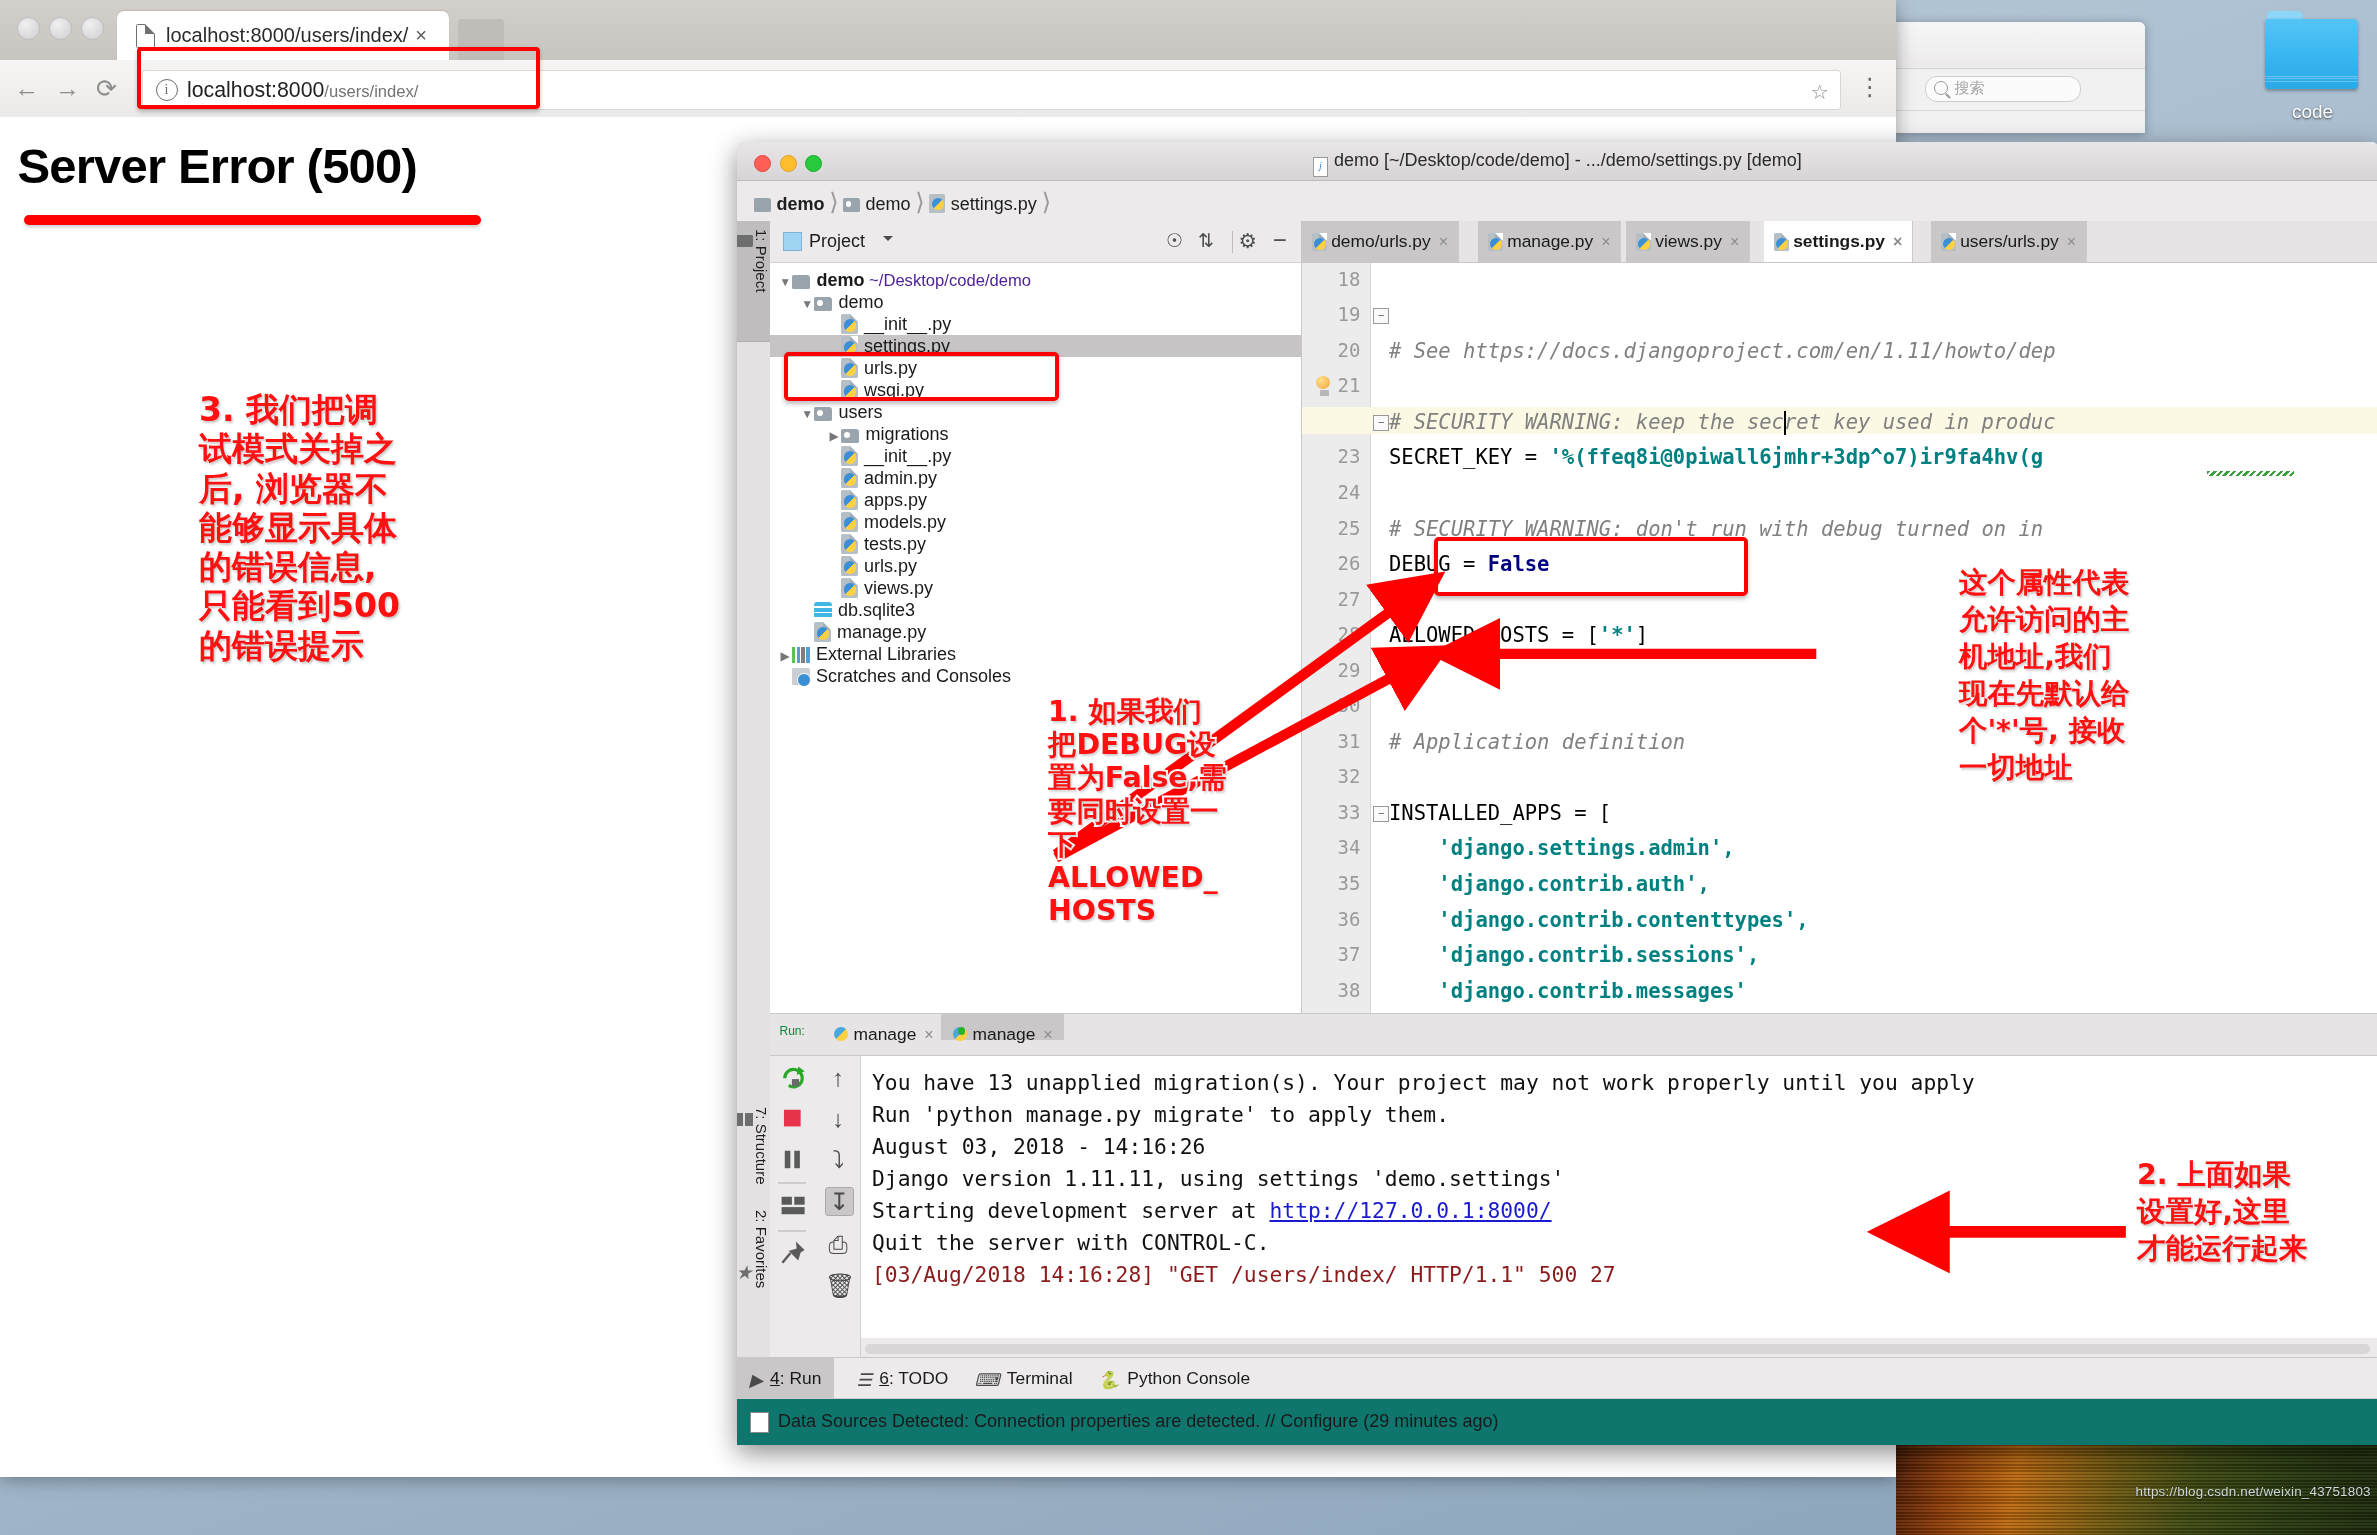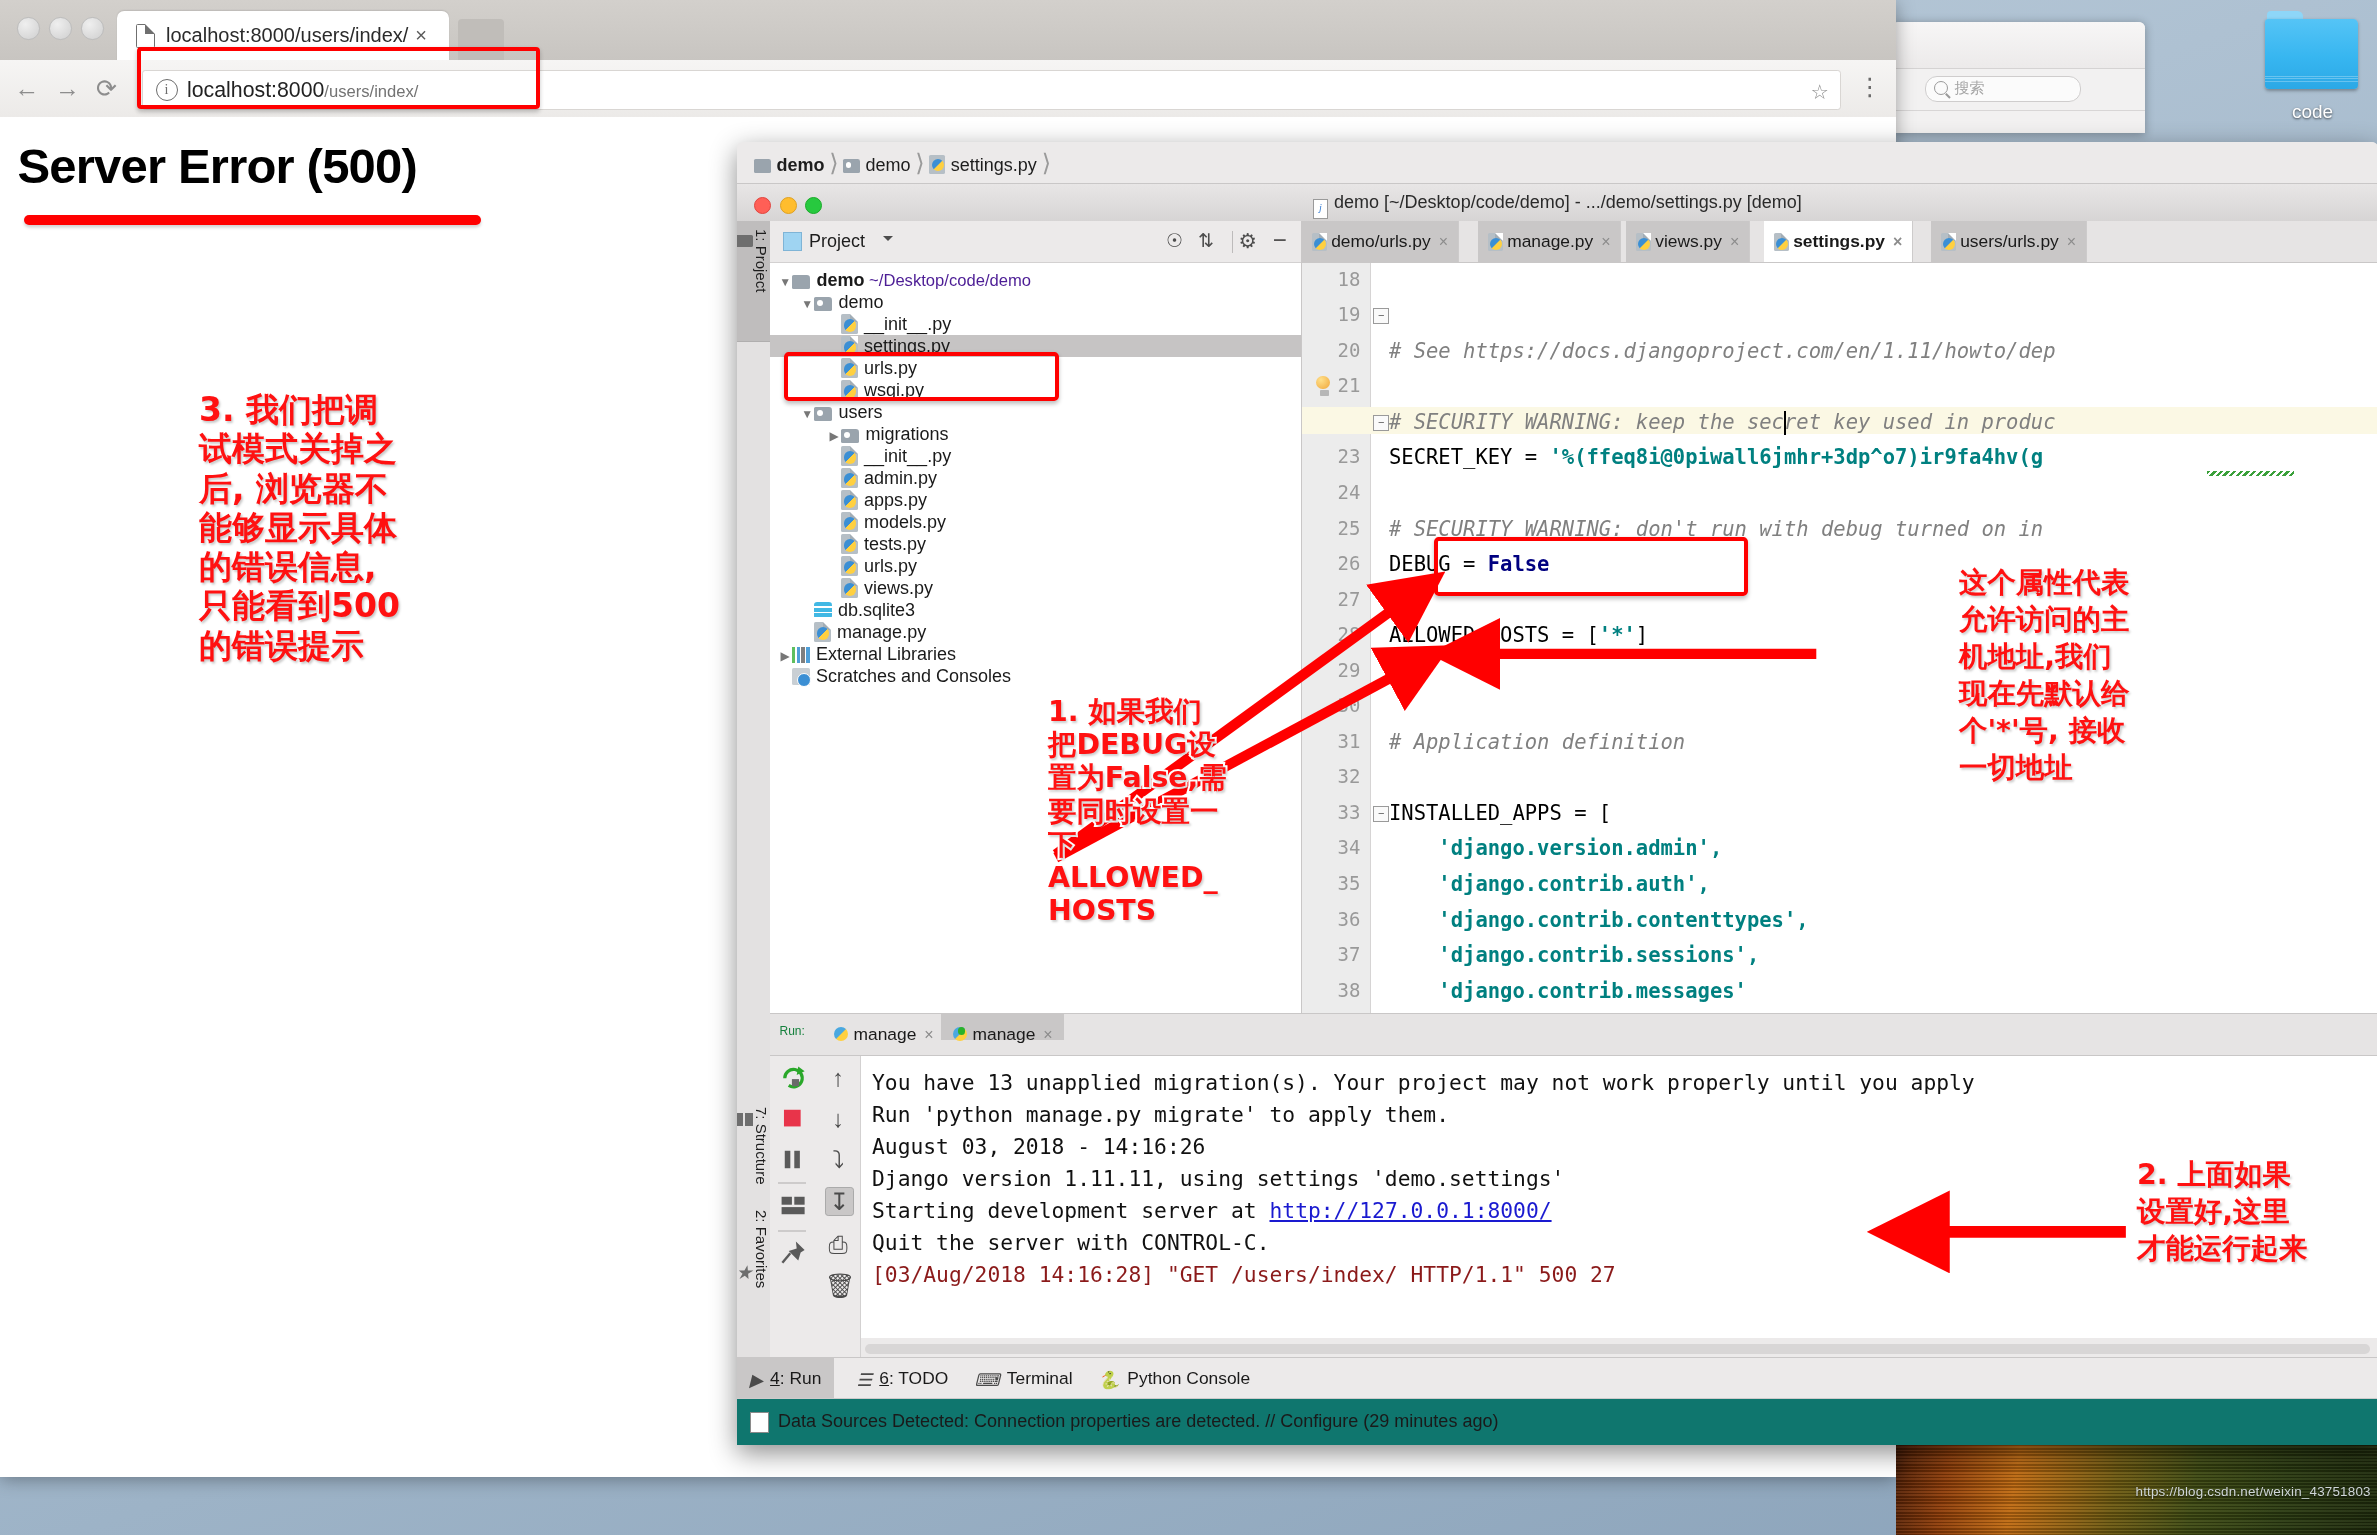--- a/index.html
+++ b/index.html
@@ -283,28 +283,28 @@
         <span>后, 浏览器不</span>
         <span>能够显示具体</span>
         <span>的错误信息,</span>
         <span>只能看到500</span>
         <span>的错误提示</span>
       </div>
   </div>
 </div>
 
 <div id="pycharm">
-  <div id="pc-breadcrumb">
-    <span class="crumb root bold"><i class="fi"></i><span>demo</span></span><span class="sep">⟩</span><span class="crumb"><i class="fi mod"></i><span>demo</span></span><span class="sep">⟩</span><span class="crumb"><i class="pyi"></i><span>settings.py</span></span><span class="sep">⟩</span>
-  </div>
   <div id="pc-titlebar">
     <span class="mac-dot" id="m-red"></span>
     <span class="mac-dot" id="m-yel"></span>
     <span class="mac-dot" id="m-grn"></span>
     <div id="pc-title"><span class="ticon">j</span><span>demo [~/Desktop/code/demo] - .../demo/settings.py [demo]</span></div>
+  </div>
+  <div id="pc-breadcrumb">
+    <span class="crumb root bold"><i class="fi"></i><span>demo</span></span><span class="sep">⟩</span><span class="crumb"><i class="fi mod"></i><span>demo</span></span><span class="sep">⟩</span><span class="crumb"><i class="pyi"></i><span>settings.py</span></span><span class="sep">⟩</span>
   </div>
 
   <div id="pc-body">
 
     <div id="lstrip">
       <div class="vtab" id="vt-project"><span>1: Project</span><i class="vico"></i></div>
       <div class="vtab" id="vt-structure"><span>7: Structure</span><i class="vico"></i></div>
       <div class="vtab" id="vt-fav"><span>2: Favorites</span><i class="vico">★</i></div>
     </div>
 
@@ -388,21 +388,21 @@
             <div class="cline" style="top: 218px;"><span class="pl"></span></div>
             <div class="cline" style="top: 254px;"><span class="cm"># SECURITY WARNING: don't run with debug turned on in</span></div>
             <div class="cline" style="top: 289px;"><span class="pl">DEBUG = </span><span class="kw">False</span></div>
             <div class="cline" style="top: 325px;"><span class="pl"></span></div>
             <div class="cline" style="top: 360px;"><span class="pl">ALLOWED_HOSTS = [</span><span class="str">'*'</span><span class="pl">]</span></div>
             <div class="cline" style="top: 396px;"><span class="pl"></span></div>
             <div class="cline" style="top: 431px;"><span class="pl"></span></div>
             <div class="cline" style="top: 467px;"><span class="cm"># Application definition</span></div>
             <div class="cline" style="top: 502px;"><span class="pl"></span></div>
             <div class="cline" style="top: 538px;"><span class="pl">INSTALLED_APPS = [</span></div>
-            <div class="cline" style="top: 573px;"><span class="str">    'django.version.admin',</span></div>
+            <div class="cline" style="top: 573px;"><span class="str">    'django.settings.admin',</span></div>
             <div class="cline" style="top: 609px;"><span class="str">    'django.contrib.auth',</span></div>
             <div class="cline" style="top: 645px;"><span class="str">    'django.contrib.contenttypes',</span></div>
             <div class="cline" style="top: 680px;"><span class="str">    'django.contrib.sessions',</span></div>
             <div class="cline" style="top: 716px;"><span class="str">    'django.contrib.messages'</span></div>
           </div>
         <div id="hscroll"></div>
       <div class="fold" style="top: 45px;">−</div>
           <div id="bulb" style="top: 113px;">
             <div class="b"></div>
             <div class="s"></div>

